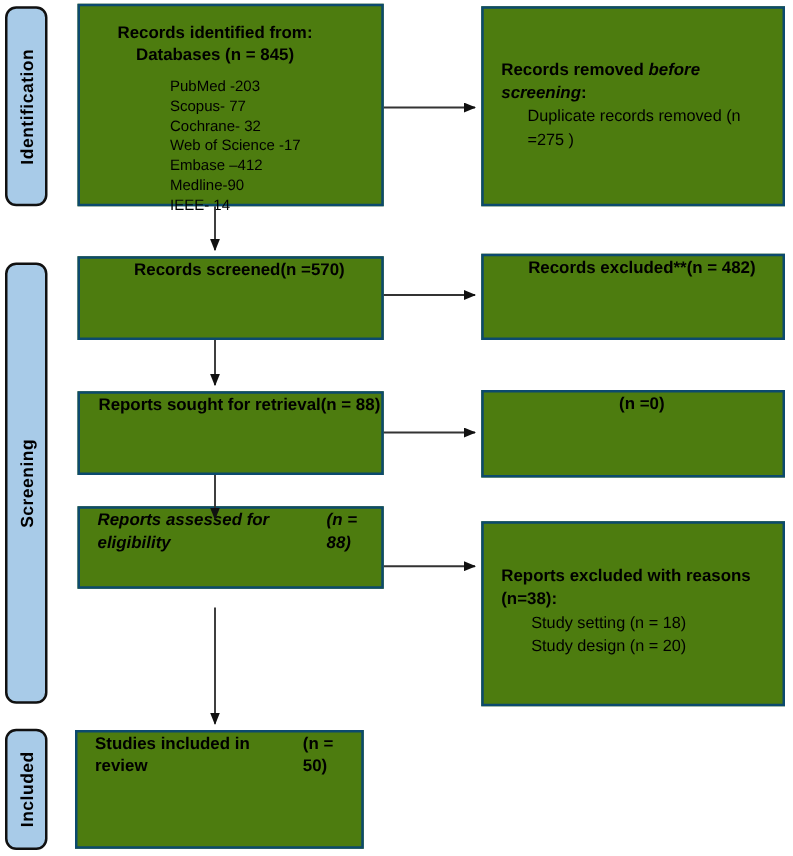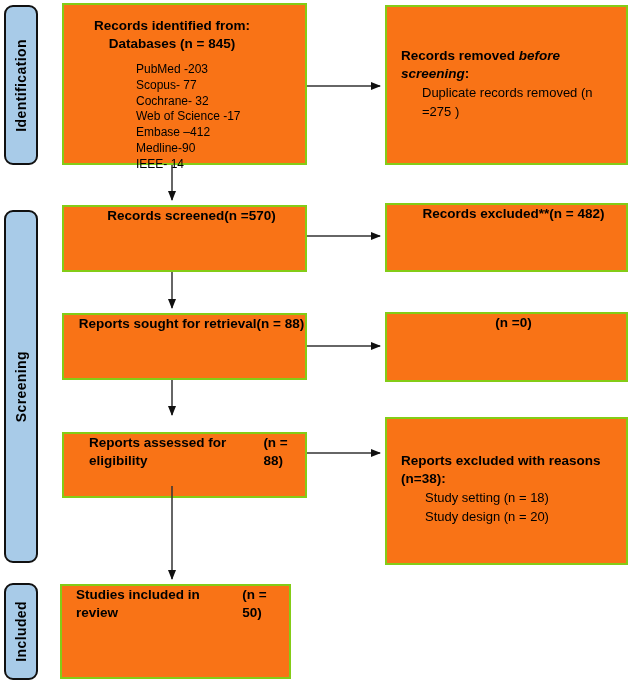--- a/index.html
+++ b/index.html
@@ -33,22 +33,22 @@
     writing-mode: vertical-rl;
     transform: rotate(180deg);
     font-weight: bold;
     font-size: 14px;
     letter-spacing: 0.4px;
     white-space: nowrap;
   }
   
   .box {
     position: absolute;
-    background: #f97316;
-    border: 2px solid #84cc16;
+    background: #4d7c0f;
+    border: 2px solid #0c4a6e;
     box-sizing: border-box;
   }
   .vcenter {
     display: flex;
     justify-content: center;
   }
   .head {
     font-weight: bold;
     font-size: 13.5px;
     line-height: 18px;
@@ -127,21 +127,21 @@
 
   <div class="box vcenter" style="left:62px; top:313px; width:245px; height:67px; padding-left:14px;">
     <div class="head">Reports sought for retrieval</div>
     <div class="head">(n = 88)</div>
   </div>
 
   <div class="box vcenter" style="left:385px; top:312px; width:243px; height:70px; padding-left:14px;">
     <div class="head">(n =0)</div>
   </div>
 
-  <div class="box vcenter" style="left:62px; top:432px; width:245px; height:66px; padding-left:25px;">
+  <div class="box vcenter" style="left:62px; top:405px; width:245px; height:66px; padding-left:14px;font-style:italic;">
     <div class="head">Reports assessed for eligibility</div>
     <div class="head">(n = 88)</div>
   </div>
 
   <div class="box" style="left:385px; top:417px; width:243px; height:148px; padding:33px 10px 0 14px;">
     <div class="head">Reports excluded with reasons</div>
     <div class="head">(n=38):</div>
     <div class="sub indent24">Study setting (n = 18)</div>
     <div class="sub indent24">Study design (n = 20)</div>
   </div>

